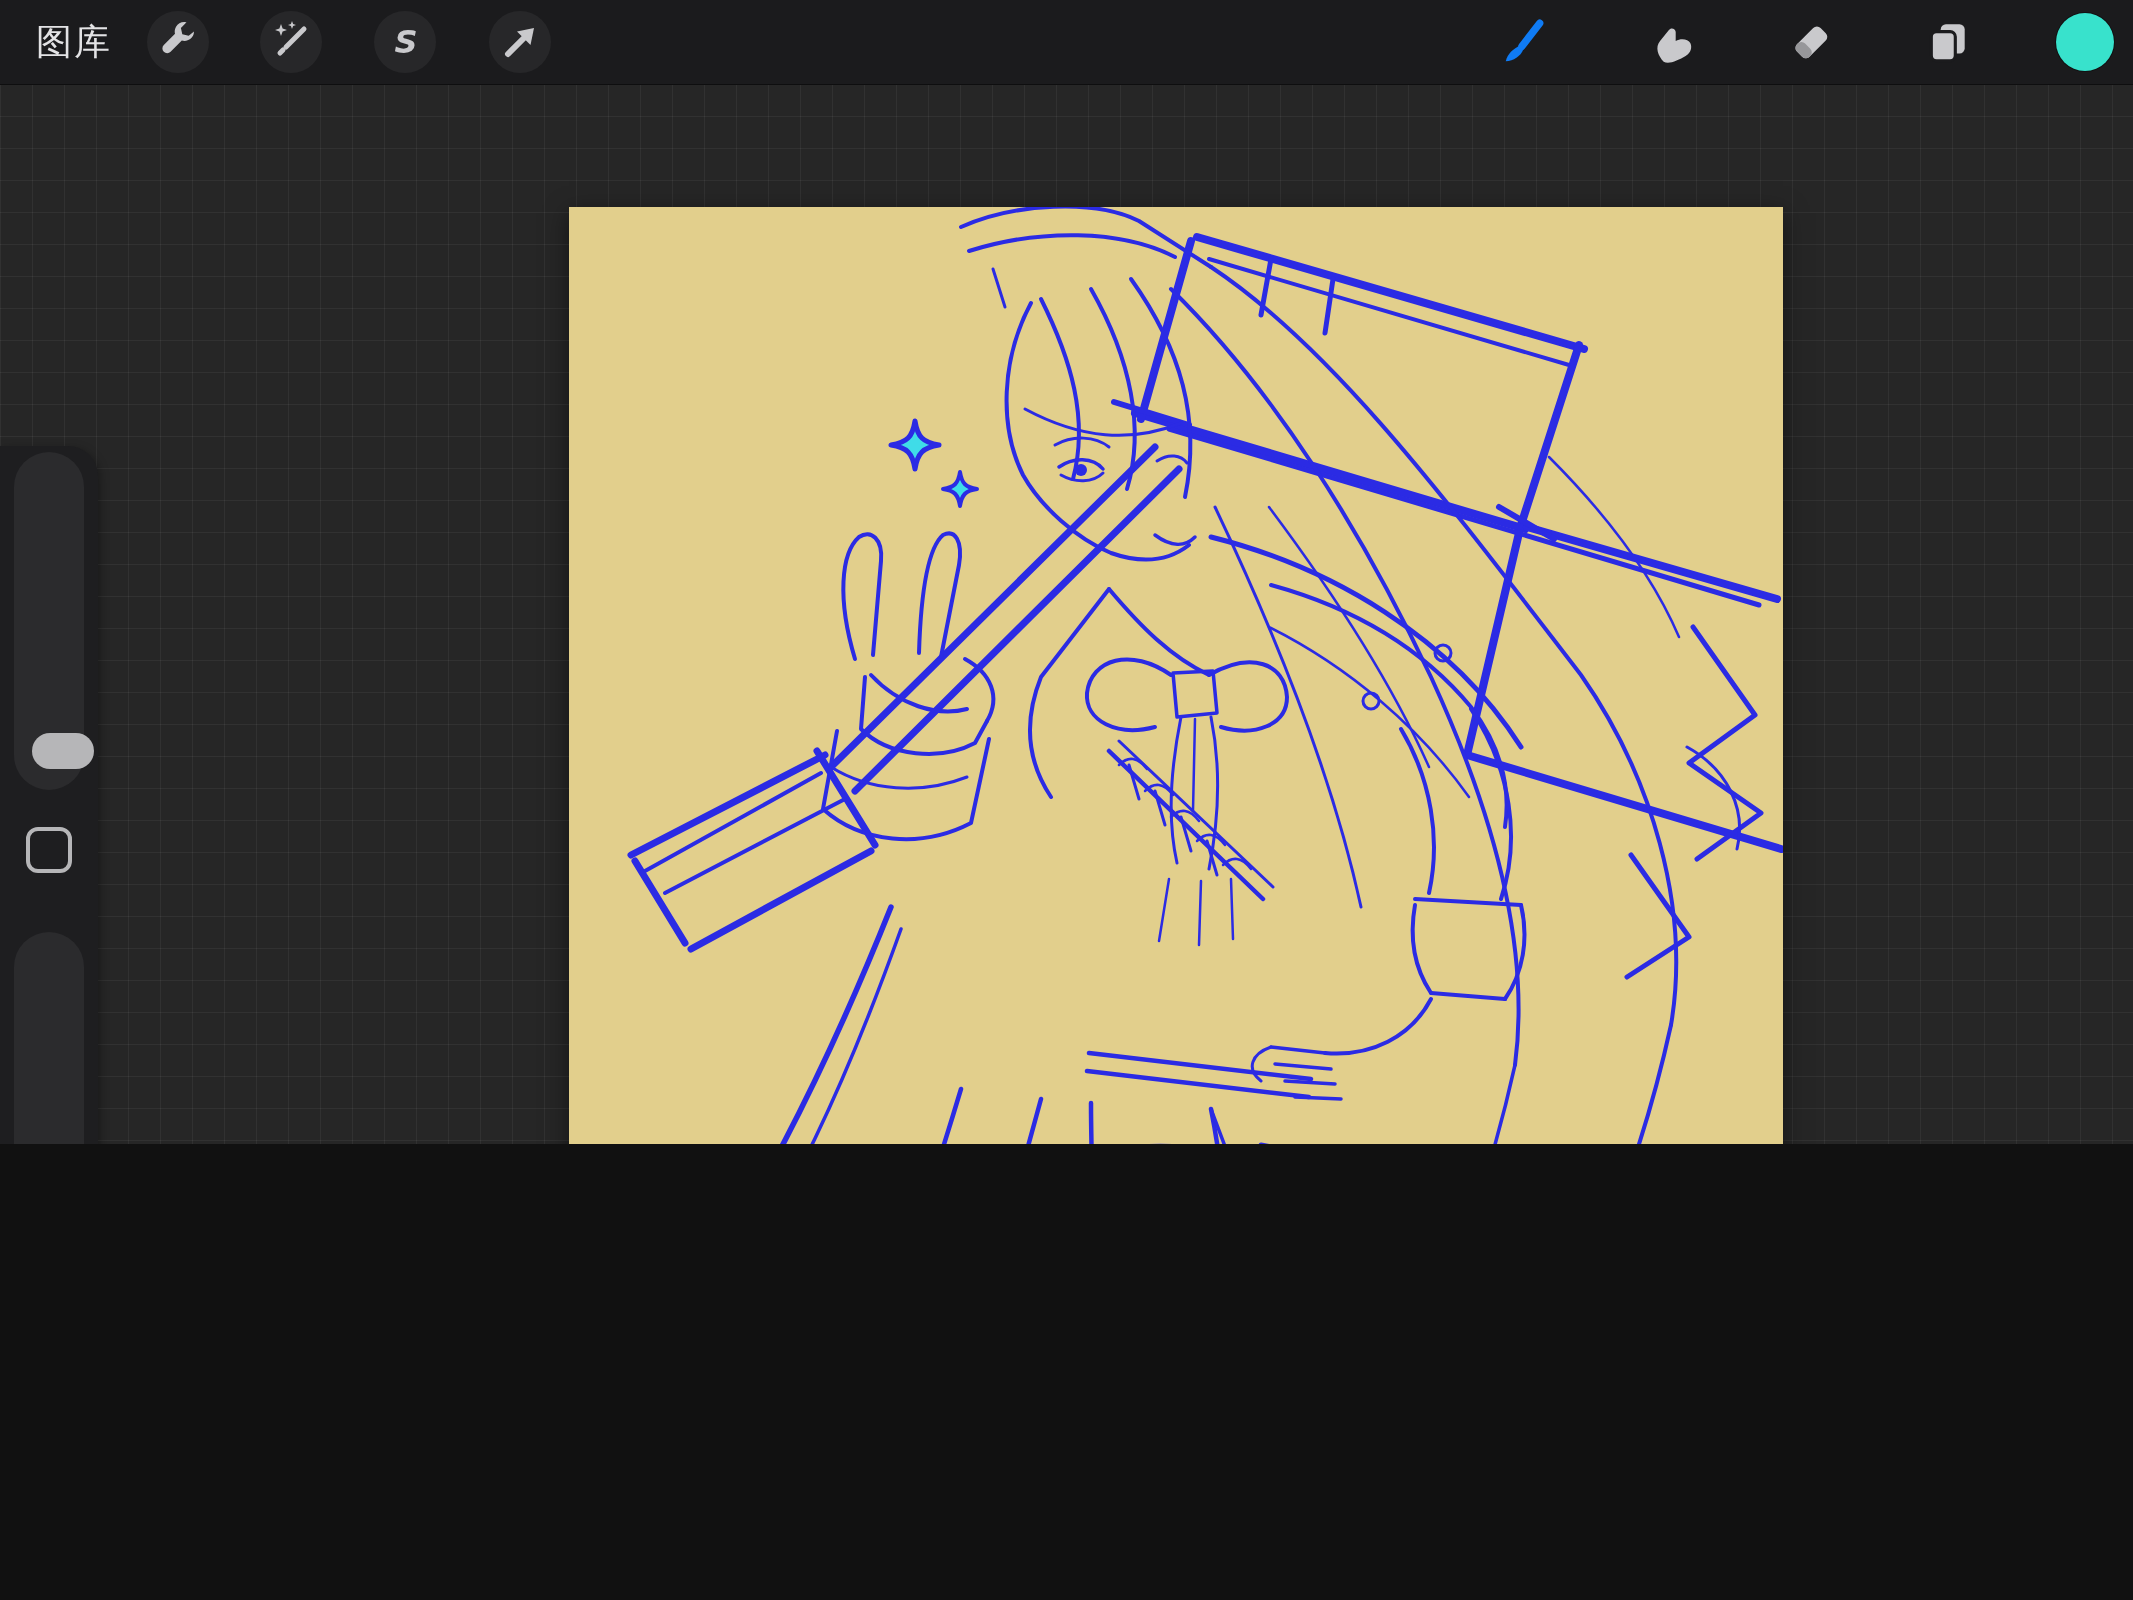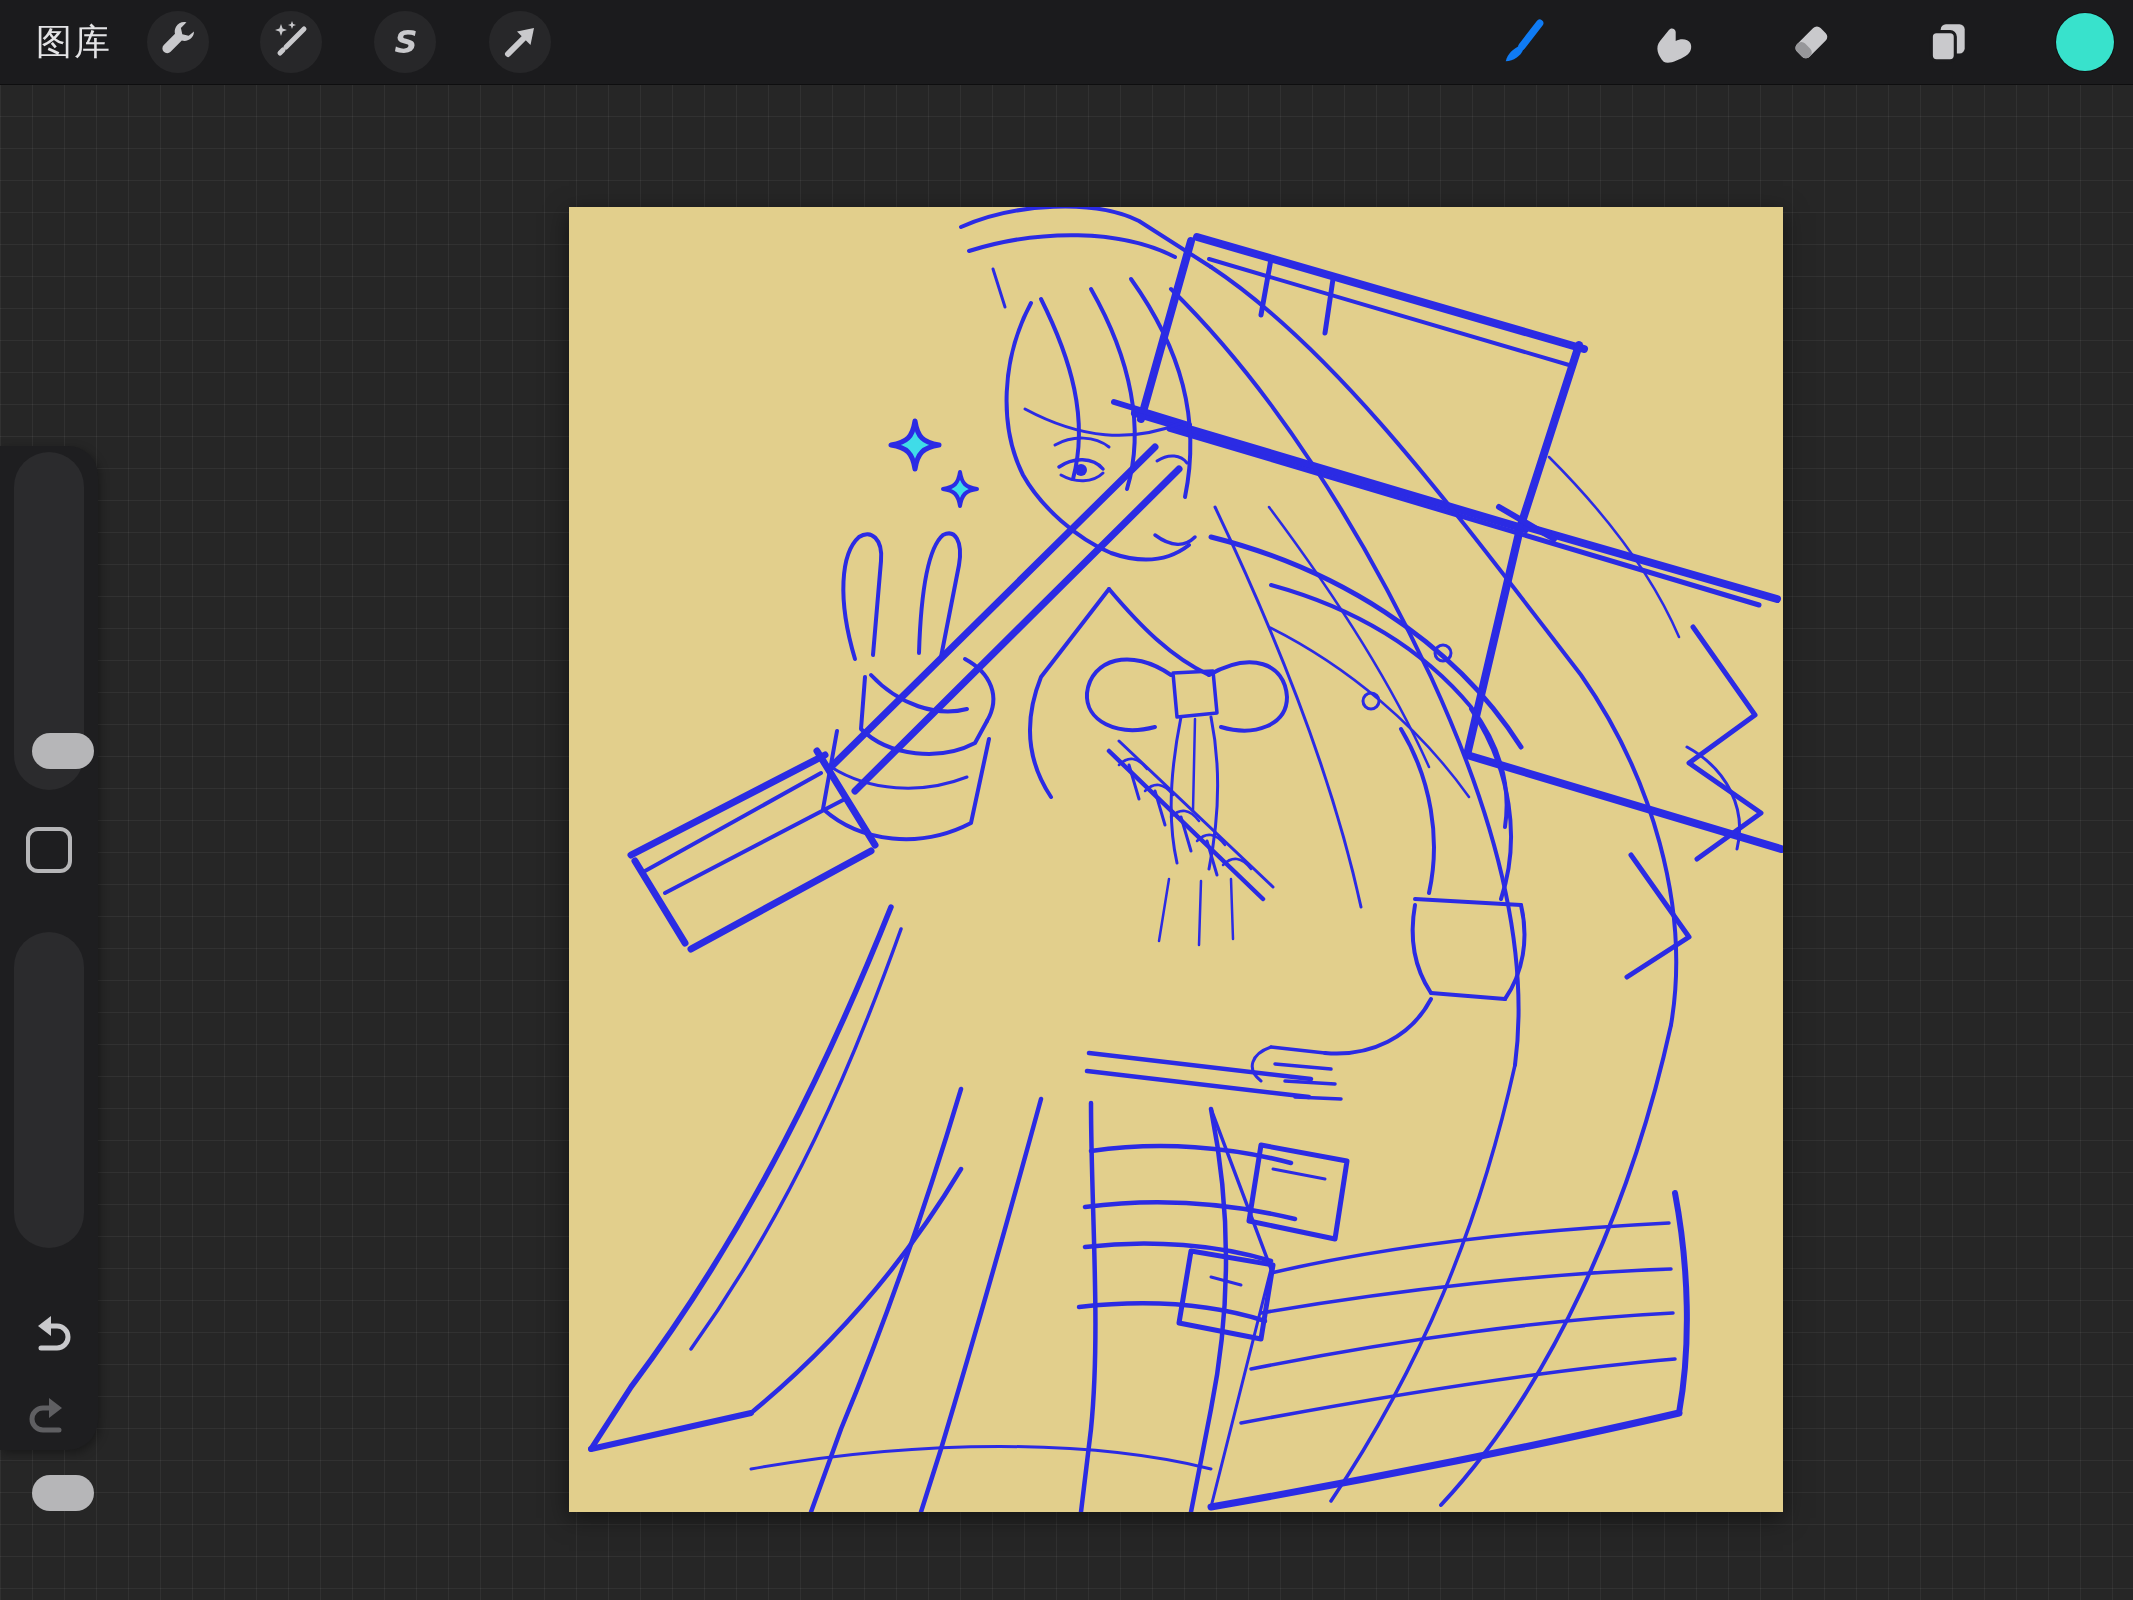--- a/index.html
+++ b/index.html
@@ -1,16 +1,16 @@
 <!DOCTYPE html>
 <html style="--toolbar-bg: #1b1b1d; --workspace-bg: #262626; --grid-line: rgba(255,255,255,0.05); --panel-bg: #1e1e20; --track-bg: #2b2b2d; --handle-gray: #b6b6b8; --icon-gray: #c9c9cc; --icon-dim: #5f5f62; --accent-blue: #0f7bf4; --swatch-teal: #38e2cc; --canvas-bg: #e2cf8c; --line-blue: #2b2be4; --sparkle-cyan: #3fdce8; --gallery-text: #e3e3e5;"><head>
 <meta charset="utf-8">
 <style>
   html,body{margin:0;padding:0;background:#111;}
-  #screen{position:relative;width:2133px;height:1600px;overflow:hidden;
+  #screen{position:relative;width:2133px;height:1144px;overflow:hidden;
     font-family:"Liberation Sans",sans-serif;background:var(--workspace-bg,#262626);}
   
   #toolbar{position:absolute;left:0;top:0;width:2133px;height:84px;
     background:var(--toolbar-bg,#1b1b1d);border-bottom:1px solid rgba(0,0,0,.45);z-index:30;}
   .gallery-label{position:absolute;left:36px;top:0;height:84px;line-height:84px;
     font-size:36px;letter-spacing:2px;color:var(--gallery-text,#e3e3e5);cursor:pointer;}
   .tool-circle{position:absolute;top:11px;width:62px;height:62px;border-radius:50%;
     background:rgba(255,255,255,.055);display:flex;align-items:center;justify-content:center;}
   .tool-plain{position:absolute;top:18px;width:48px;height:48px;display:flex;align-items:center;justify-content:center;}
   .swatch{position:absolute;left:2056px;top:13px;width:58px;height:58px;border-radius:50%;

